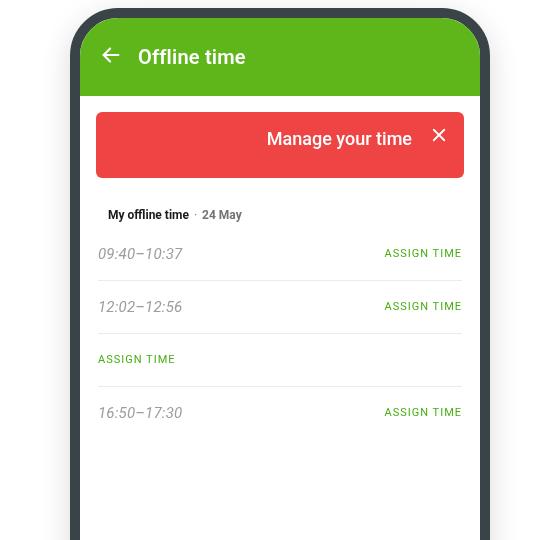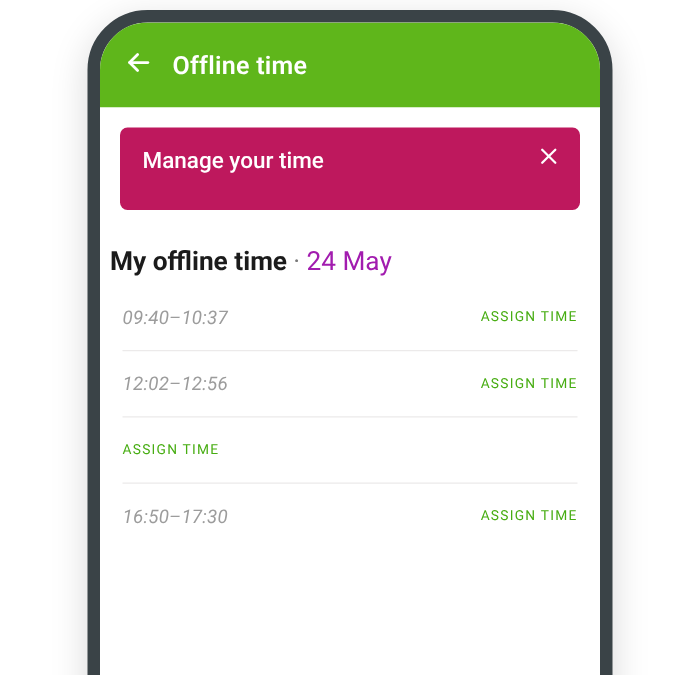--- a/index.html
+++ b/index.html
@@ -1,31 +1,31 @@
 <!DOCTYPE html>
 <html><head>
 <meta charset="utf-8">
 <style>
   html,body{margin:0;padding:0;width:540px;height:540px;background:#fff;font-family:-apple-system,BlinkMacSystemFont,"Segoe UI",Roboto,Helvetica,Arial,sans-serif;overflow:hidden;}
   .phone{position:absolute;left:70px;top:8px;width:400px;height:700px;border:10px solid #3a4347;border-radius:48px;background:#fff;box-shadow:0 8px 30px rgba(0,0,0,0.15);overflow:hidden;}
   .notch{position:absolute;top:6px;left:50%;transform:translateX(-50%);width:12px;height:12px;background:#1e2426;border-radius:50%;}
   .screen{position:absolute;top:0;left:0;right:0;bottom:0;display:flex;flex-direction:column;}
-  .appbar{background:#5fb61b;height:68px;display:flex;align-items:center;padding:0 18px 0 14px;color:#fff;}
+  .appbar{background:#5fb61b;height:78px;display:flex;align-items:center;padding:0 18px 0 14px;color:#fff;}
   .back-btn{width:34px;height:34px;display:flex;align-items:center;justify-content:center;cursor:pointer;border-radius:50%;}
   .back-btn svg{stroke:#fff;}
   .appbar-title{font-size:20px;font-weight:600;margin-left:10px;letter-spacing:.2px;}
   .content{flex:1;background:#fff;overflow:hidden;}
-  .banner{margin:16px 16px 0 16px;background:#be185d;border-radius:6px;padding:16px 18px 18px 18px;color:#fff;position:relative;}
+  .banner{margin:16px 16px 0 16px;background:#ef4444;border-radius:6px;padding:16px 18px 18px 18px;color:#fff;position:relative;text-align:right;}
   .banner-title{font-size:18px;font-weight:500;margin:0 34px 10px 0;line-height:1.2;}
   .banner-body{font-size:13.5px;line-height:1.45;margin:0;opacity:.97;}
   .banner-close{position:absolute;top:12px;right:12px;width:26px;height:26px;display:flex;align-items:center;justify-content:center;cursor:pointer;}
   .banner-close svg{stroke:#fff;}
-  .section-header{margin:30px 18px 6px 8px;display:flex;align-items:baseline;font-size:21px;}
+  .section-header{margin:30px 18px 6px 28px;display:flex;align-items:baseline;font-size:12px;}
   .section-title{font-weight:700;color:#1b1b1b;}
-  .section-date{color:#a21caf;font-weight:400;}
+  .section-date{color:#737373;font-weight:700;}
   .dot{color:#7a7a7a;margin:0 5px;}
   .list{margin:6px 18px 0 18px;}
   .row{display:flex;align-items:center;justify-content:space-between;height:52px;border-bottom:1px solid #eceaea;}
   .row:last-child{border-bottom:none;}
   .time{color:#9c9c9c;font-size:15px;letter-spacing:.2px;font-style:italic;}
   .assign{color:#47ad12;font-size:11px;font-weight:400;letter-spacing:1px;cursor:pointer;}
 </style>
 </head>
 <body>
 

